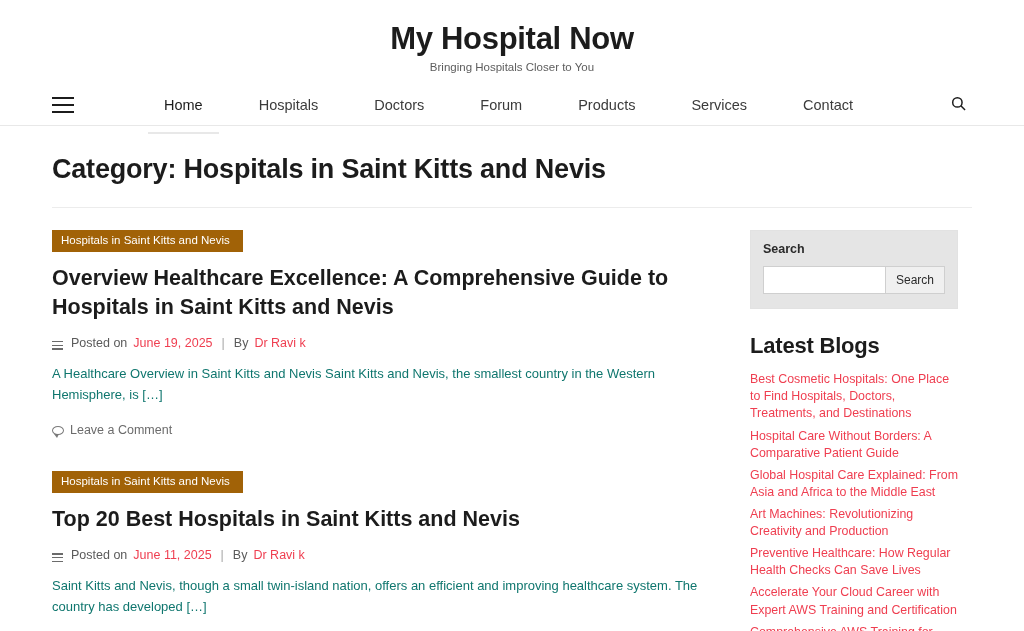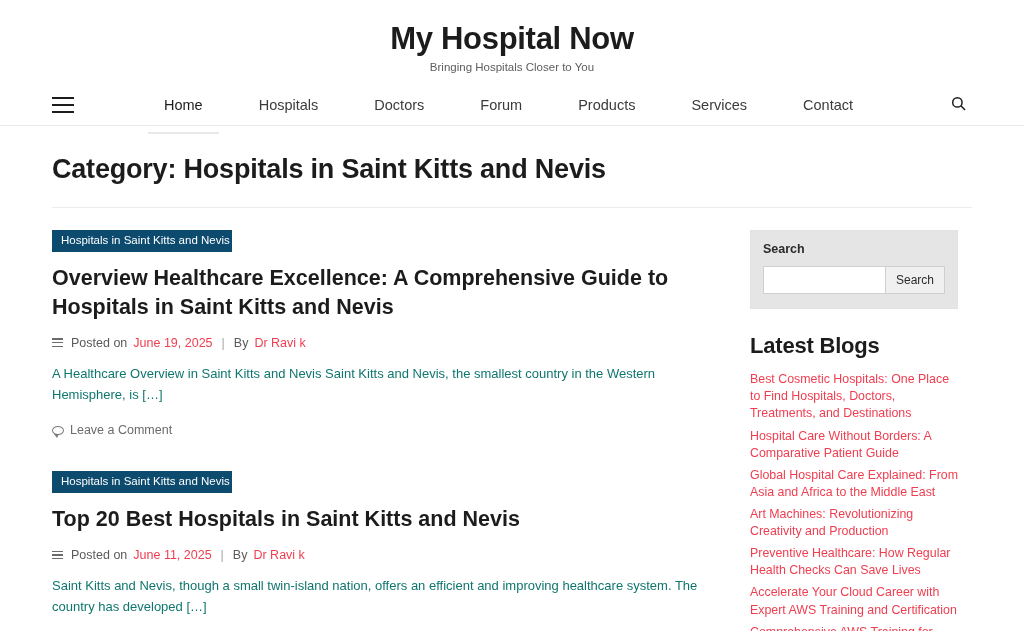--- a/index.html
+++ b/index.html
@@ -125,41 +125,41 @@
   }
   .side-col {
     width: 208px;
     flex: none;
   }
 
   
   .post { margin-bottom: 34px; }
   .cat-badge {
     display: inline-block;
-    background: #0c4a6e;
+    background: #a16207;
     color: #ffffff;
     font-size: 11.5px;
-    padding: 4px 2px 5px 9px;
+    padding: 4px 13px 5px 9px;
     line-height: 1.1;
   }
   .post-title {
     font-size: 21.5px;
     font-weight: bold;
     color: #1c1c1c;
     line-height: 1.35;
     margin: 12px 0 0 0;
     max-width: 640px;
     cursor: pointer;
   }
   .post-meta {
     margin-top: 14px;
     font-size: 12.5px;
     color: #5a5a5a;
     display: flex;
-    align-items: center;
+    align-items: flex-end;
     gap: 6px;
   }
   .meta-icon {
     display: inline-block;
     width: 11px;
     height: 9px;
     position: relative;
     margin-right: 2px;
   }
   .meta-icon i {

